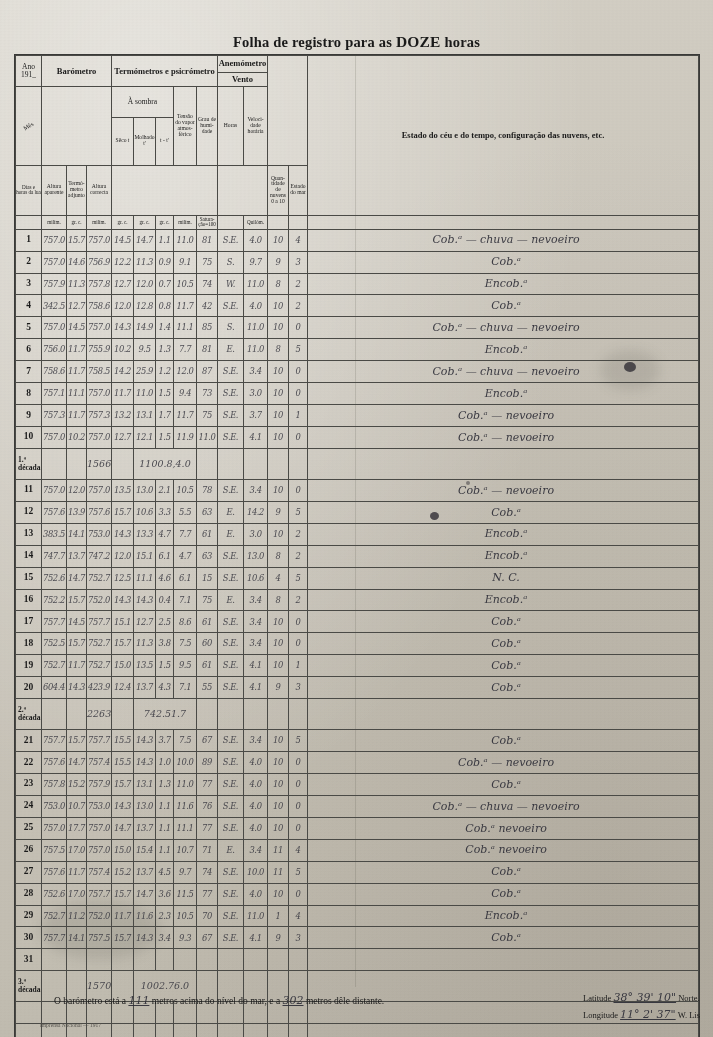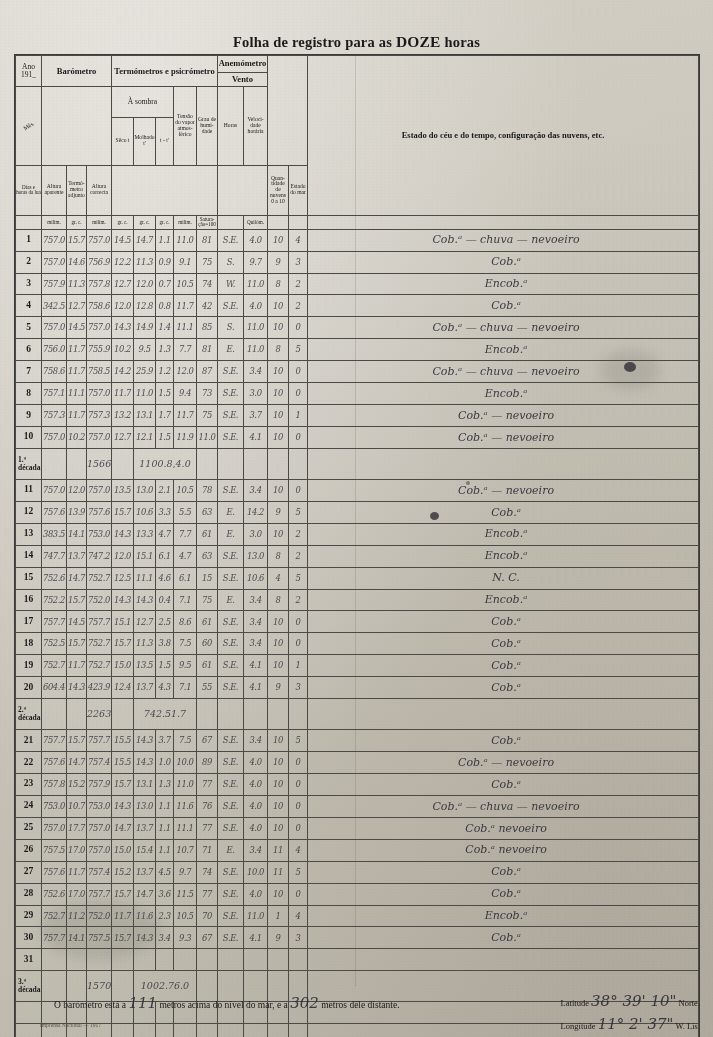--- a/index.html
+++ b/index.html
@@ -96,23 +96,24 @@
     font-size:9.5px;
     display:flex;
     justify-content:space-between;
     align-items:flex-start;
   }
   .footer-left{padding-left:40px;padding-top:4px;}
   .footer-right{font-size:8.5px;line-height:1.5;text-align:left;}
   .hand-inline{
     font-family:"DejaVu Serif", serif;
     font-style:italic;
-    font-size:15px;
+    font-size:11px;
     color:#2c2c36;
     opacity:.9;
+    text-decoration:underline;
   }
   .credit{
     position:absolute;left:40px;top:1022px;
     font-size:5.5px;color:#55524c;
   }
   .angled{
     font-size:6px;
     display:block;
     transform:rotate(-32deg);
   }

